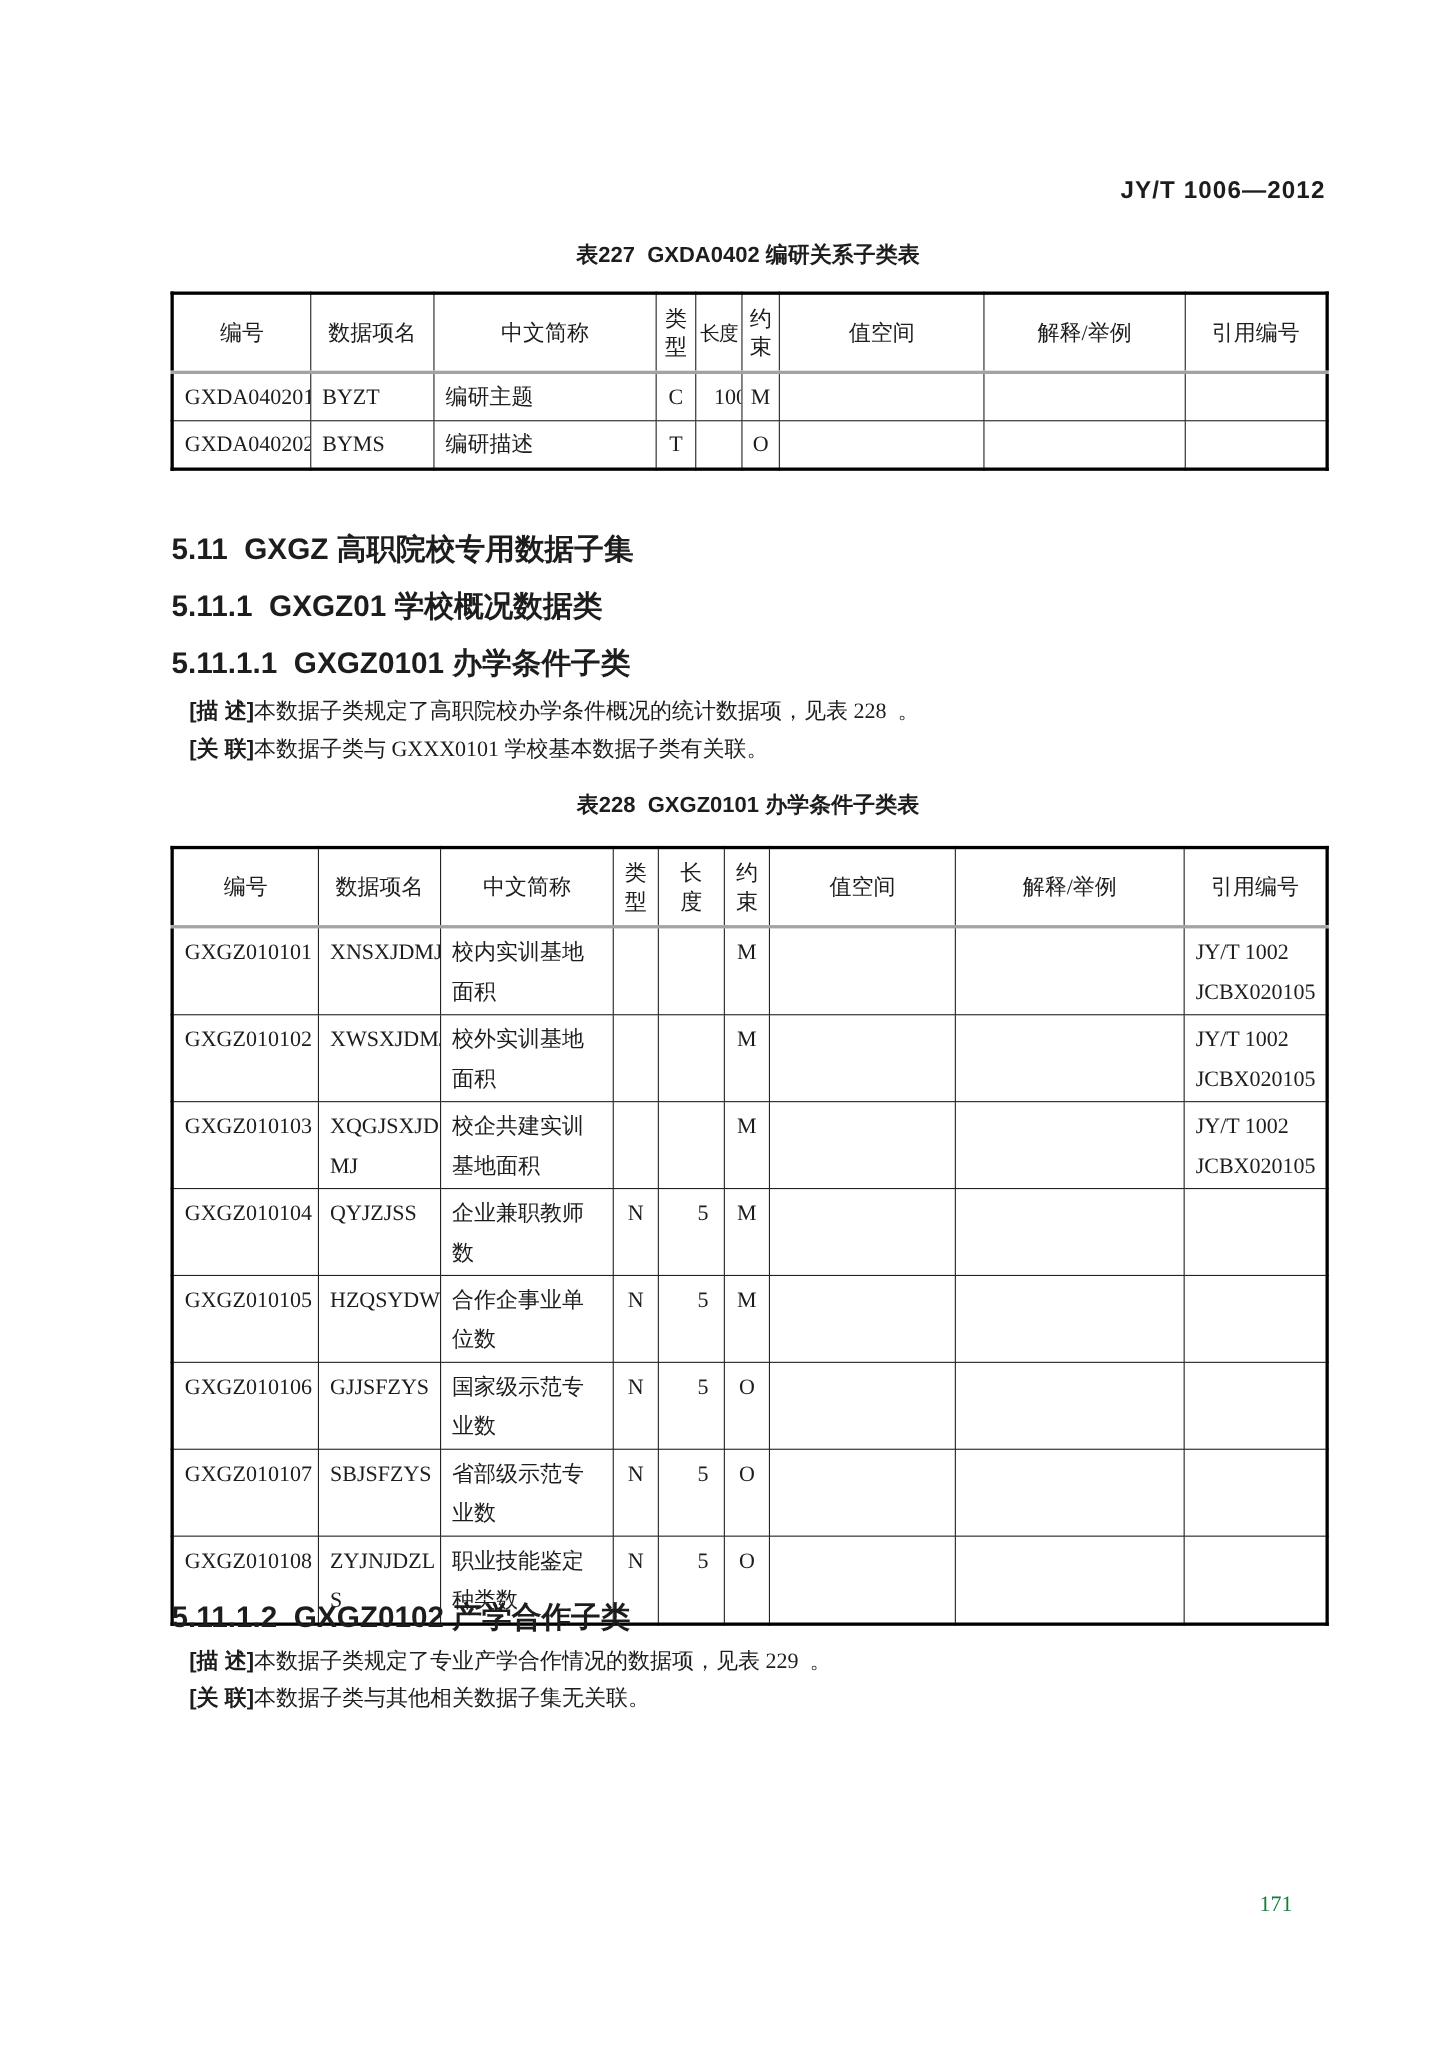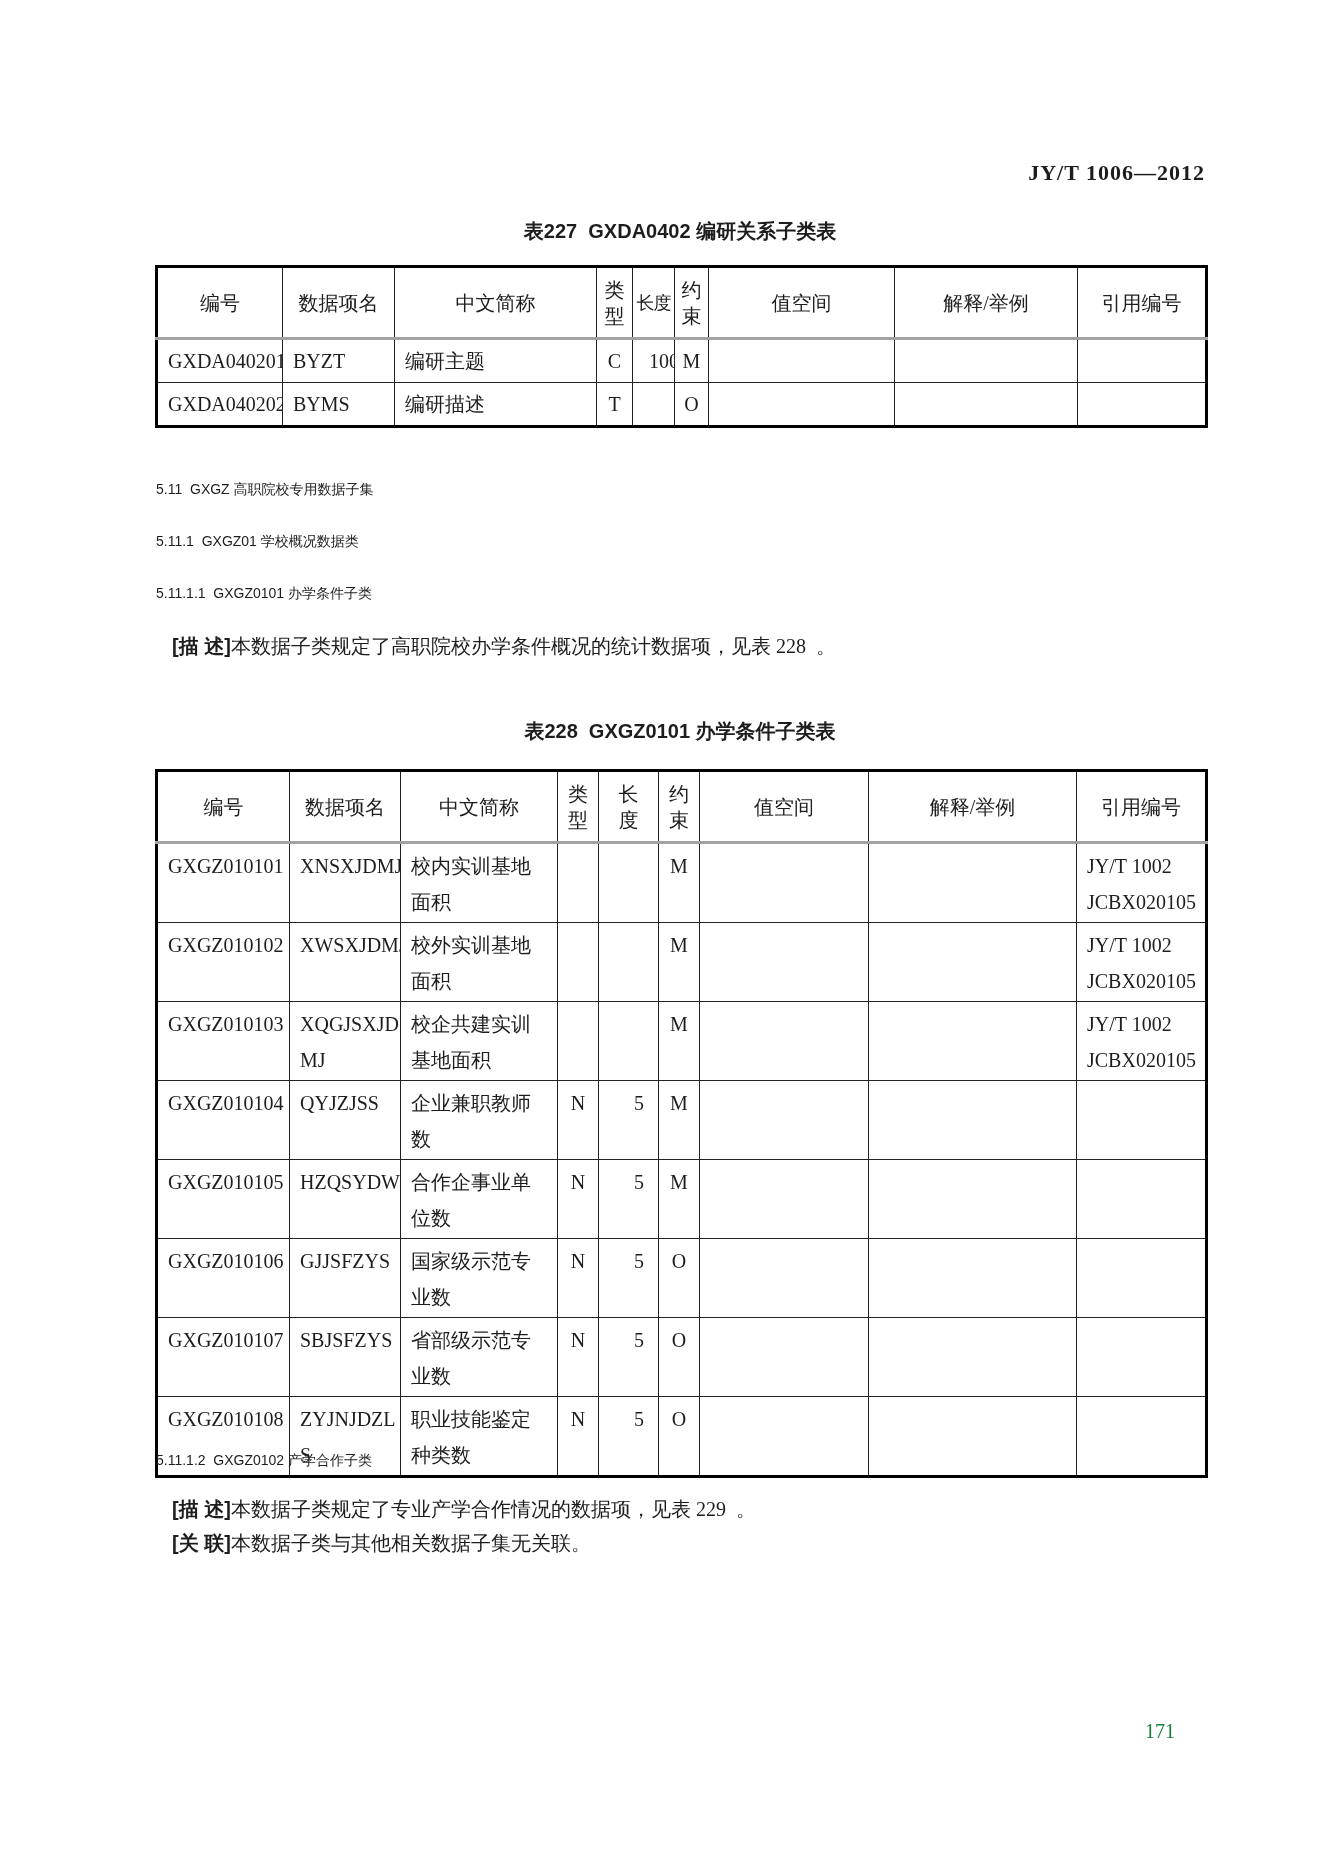--- a/index.html
+++ b/index.html
@@ -12,21 +12,21 @@
     background: #ffffff;
     color: #1d1d1d;
     overflow: hidden;
   }
   .doc-header {
     position: absolute;
     top: 160px;
     left: 155px;
     width: 1050px;
     text-align: right;
-    font-family: Liberation Serif, serif;
+    font-family: Liberation Sans, sans-serif;
     font-weight: 700;
     font-size: 22px;
     letter-spacing: 1px;
     white-space: pre-wrap;
   }
   .table-title {
     position: absolute;
     left: 155px;
     width: 1050px;
     text-align: center;
@@ -76,22 +76,22 @@
   .table227 th:nth-child(5) { font-size: 18px; letter-spacing: -1px; }
   table.data-table td:nth-child(4),
   table.data-table td:nth-child(6) { text-align: center; padding-left: 2px; padding-right: 2px; }
   .table227 td:nth-child(5) { text-align: center; padding-left: 16px; padding-right: 2px; }
   .table228 td:nth-child(5) { text-align: right; padding-left: 2px; padding-right: 14px; }
 
   .section-heading {
     position: absolute;
     left: 156px;
     font-family: "Liberation Sans", "DejaVu Sans", sans-serif;
-    font-weight: 400;
-    font-size: 14px;
+    font-weight: 700;
+    font-size: 27px;
     white-space: pre-wrap;
   }
   .h-511 { top: 481px; }
   .h-5111 { top: 533px; }
   .h-51111 { top: 585px; }
   .h-51112 { top: 1452px; }
 
   .para {
     position: absolute;
     left: 172px;
@@ -177,20 +177,21 @@
         <td></td>
       </tr>
     </tbody>
   </table>
 
   <div class="section-heading h-511">5.11  GXGZ 高职院校专用数据子集</div>
   <div class="section-heading h-5111">5.11.1  GXGZ01 学校概况数据类</div>
   <div class="section-heading h-51111">5.11.1.1  GXGZ0101 办学条件子类</div>
 
   <div class="para p-desc1"><span class="para-label">[描 述]</span><span>本数据子类规定了高职院校办学条件概况的统计数据项，见表 228  。</span></div>
+  <div class="para p-rel1"><span class="para-label">[关 联]</span><span>本数据子类与 GXXX0101 学校基本数据子类有关联。</span></div>
 
   <div class="table-title t228-title">表228  GXGZ0101 办学条件子类表</div>
 
   <table class="data-table table228">
     <colgroup>
       <col style="width:133px">
         <col style="width:111px">
         <col style="width:157px">
       <col style="width:41px">
         <col style="width:60px">

